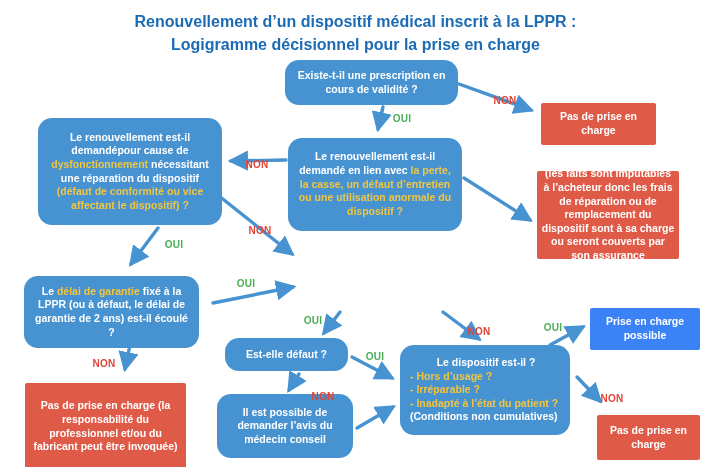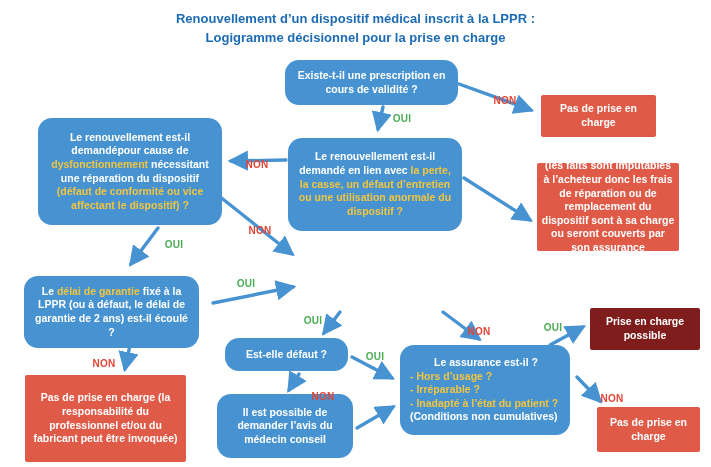--- a/index.html
+++ b/index.html
@@ -2,31 +2,31 @@
 <html><head>
 <meta charset="utf-8">
 <style>
   html,body{margin:0;padding:0;background:#ffffff;}
   .canvas{
     position:relative;width:711px;height:467px;background:#ffffff;overflow:hidden;
     font-family:"Liberation Sans","DejaVu Sans",sans-serif;font-weight:bold;
   }
   .title{
     position:absolute;left:0;top:10px;width:711px;text-align:center;
-    color:#1C6BB5;font-size:13px;line-height:1.45;
+    color:#1C6BB5;font-size:16px;line-height:1.45;
   }
   .arrows{position:absolute;left:0;top:0;width:711px;height:467px;pointer-events:none;}
   .node{
     position:absolute;display:flex;flex-direction:column;align-items:center;justify-content:center;
     text-align:center;color:#ffffff;font-size:10.5px;line-height:1.3;box-sizing:border-box;
     padding:16px 8px;
   }
   .blue{background:#4793D2;border-radius:14px;}
-  .red{background:#E05A48;border-radius:2px;}
-  .green{background:#7f1d1d;border-radius:2px;}
+  .red{background:#E05A48;border-radius:2px;margin-top:8px;}
+  .green{background:#3b82f6;border-radius:2px;}
   .y{color:#F2C53F;}
   .elabel{
     position:absolute;transform:translate(-50%,-50%);font-size:10px;letter-spacing:.2px;
   }
   .oui{color:#4BAE54;text-align:right;}
   .non{color:#E24435;margin-top:12px;}
 
   #node-prescription{left:285px;top:60px;width:173px;height:45px;}
   #node-dysfonction{left:38px;top:118px;width:184px;height:107px;}
   #node-lien{left:288px;top:138px;width:174px;height:93px;}
@@ -122,21 +122,21 @@
 
   <div class="node blue" id="node-ecoulee">
     <span>Est-elle défaut ?</span>
   </div>
 
   <div class="node blue" id="node-medecin">
     <span>Il est possible de demander l’avis du médecin conseil</span>
   </div>
 
   <div class="node blue" id="node-dispositif">
-    <div class="q">Le assurance est-il ?</div>
+    <div class="q">Le dispositif est-il ?</div>
     <div class="y">- Hors d’usage ?</div>
     <div class="y">- Irréparable ?</div>
     <div class="y">- Inadapté à l’état du patient ?</div>
     <div>(Conditions non cumulatives)</div>
   </div>
 
   <div class="node green" id="node-green">
     <span>Prise en charge possible</span>
   </div>
 

